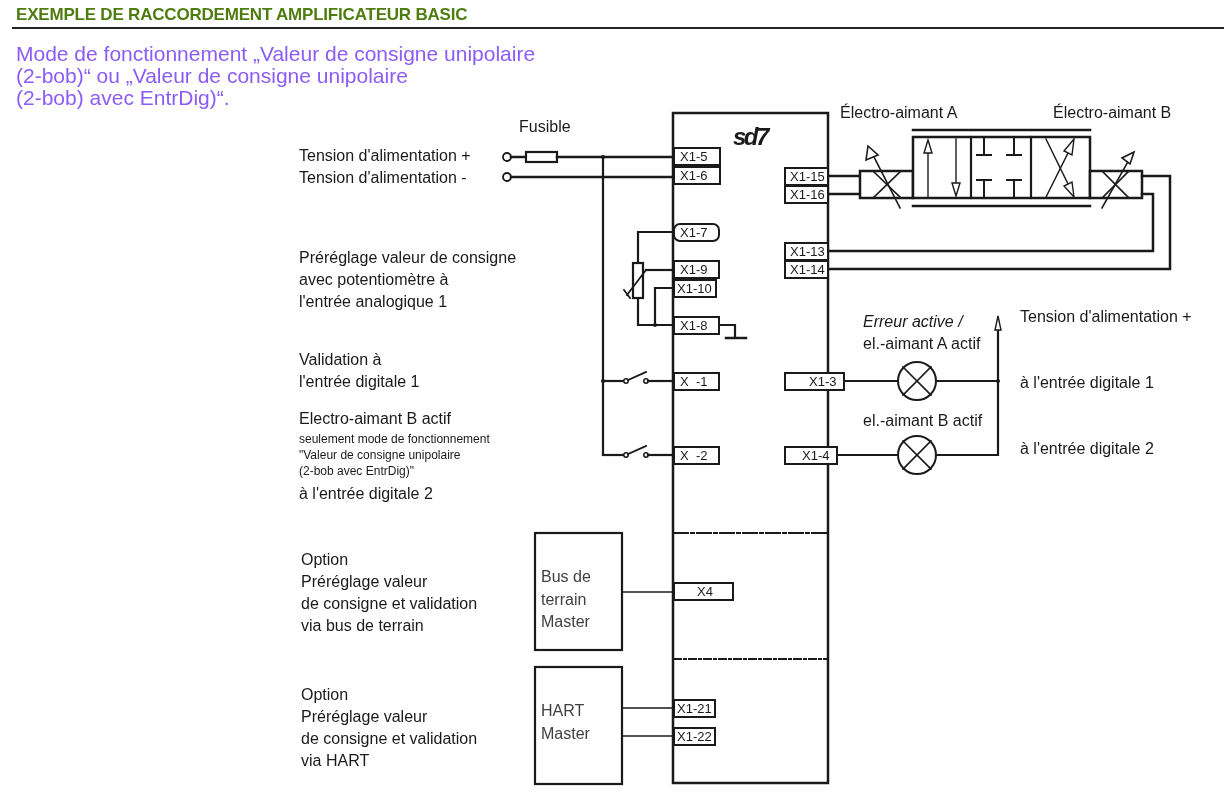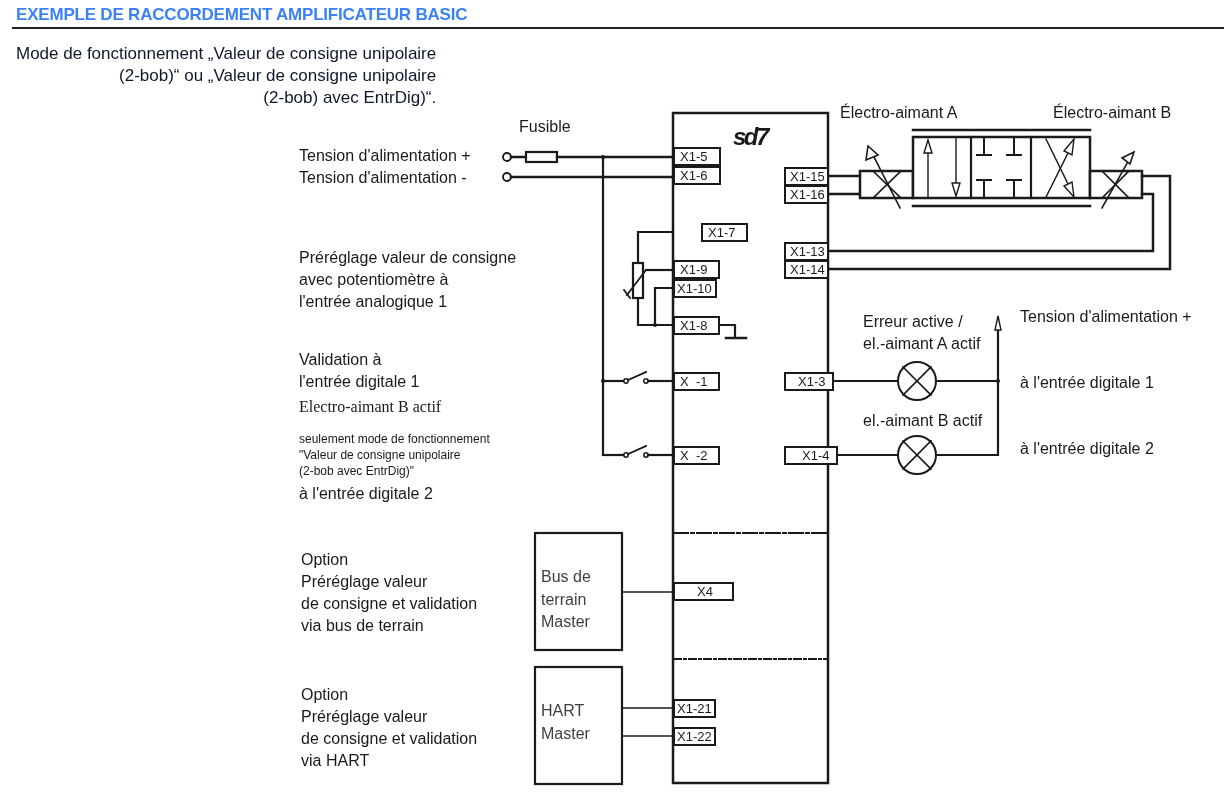--- a/index.html
+++ b/index.html
@@ -1,21 +1,21 @@
 <!DOCTYPE html>
 <html><head>
 <meta charset="utf-8">
 <style>
   html, body { margin: 0; padding: 0; background: #ffffff; }
   body { width: 1224px; height: 795px; position: relative; overflow: hidden;
          font-family: "Liberation Sans", "DejaVu Sans", sans-serif; color: #1a1a1a; }
   .title { position: absolute; left: 16px; top: 5px; font-size: 17px; font-weight: bold;
-           letter-spacing: -0.2px; color: #3b82f6; }
+           letter-spacing: -0.2px; color: #4d7c0f; }
   .title-rule { position: absolute; left: 12px; right: 0; top: 27px; height: 2px; background: #222; }
-  .intro { position: absolute; left: 16px; top: 43px; font-size: 17px; line-height: 22px; color: #0f172a; text-align: right; }
+  .intro { position: absolute; left: 16px; top: 43px; font-size: 21px; line-height: 22px; color: #8b5cf6; }
   .intro div { white-space: nowrap; }
   .lbl { position: absolute; font-size: 16px; line-height: 22px; white-space: nowrap; color: #1a1a1a; }
   .lbl-small { font-size: 12px; line-height: 16px; }
   .term { position: absolute; border: 2px solid #1a1a1a; background: #fff; font-size: 13px;
           line-height: 15px; height: 15px; padding: 0 0 0 5px; box-sizing: content-box; color: #1a1a1a; white-space: nowrap; }
   svg { position: absolute; left: 0; top: 0; }
   .box-text { position: absolute; font-size: 16px; line-height: 22px; color: #404040; }
 </style>
 </head>
 <body>
@@ -135,54 +135,54 @@
     <rect x="535" y="667" width="87" height="117" stroke-width="2.2" fill="#fff"></rect>
     <line x1="622" y1="708" x2="673" y2="708" stroke-width="1.4"></line>
     <line x1="622" y1="736" x2="673" y2="736" stroke-width="1.4"></line>
   </g>
 
   <text x="733" y="145" font-family="Liberation Sans, sans-serif" font-size="24" font-weight="bold" font-style="italic" fill="#1a1a1a" letter-spacing="-2.5">sd7</text>
 </svg>
 
 <div class="term" style="left:673px; top:147px; width:39px;">X1-5</div>
 <div class="term" style="left:673px; top:166px; width:39px;">X1-6</div>
-<div class="term" style="left:701px; top:223px; width:38px;">X1-7</div>
+<div class="term" style="left:673px; top:223px; width:38px;border-radius:7px;">X1-7</div>
 <div class="term" style="left:673px; top:260px; width:38px;">X1-9</div>
 <div class="term" style="left:673px; top:279px; width:38px; padding-left:2px;">X1-10</div>
 <div class="term" style="left:673px; top:316px; width:38px;">X1-8</div>
 <div class="term" style="left:673px; top:372px; width:38px; white-space:pre;">X  -1</div>
 <div class="term" style="left:673px; top:446px; width:38px; white-space:pre;">X  -2</div>
 <div class="term" style="left:673px; top:582px; width:35px; padding-left:22px;">X4</div>
 <div class="term" style="left:673px; top:699px; width:37px; padding-left:2px;">X1-21</div>
 <div class="term" style="left:673px; top:727px; width:37px; padding-left:2px;">X1-22</div>
 
 <div class="term" style="left:784px; top:167px; width:37px; padding-left:4px;">X1-15</div>
 <div class="term" style="left:784px; top:185px; width:37px; padding-left:4px;">X1-16</div>
 <div class="term" style="left:784px; top:242px; width:37px; padding-left:4px;">X1-13</div>
 <div class="term" style="left:784px; top:260px; width:37px; padding-left:4px;">X1-14</div>
-<div class="term" style="left:784px; top:372px; width:34px; padding-left:12px;">X1-3</div>
+<div class="term" style="left:784px; top:372px; width:34px; padding-left:23px;">X1-3</div>
 <div class="term" style="left:784px; top:446px; width:34px; padding-left:16px;">X1-4</div>
 
 <div class="lbl" style="left:519px; top:116px;">Fusible</div>
 <div class="lbl" style="left:299px; top:145px;">Tension d'alimentation +</div>
 <div class="lbl" style="left:299px; top:167px;">Tension d'alimentation -</div>
 
 <div>
   <div class="lbl" style="left:299px; top:247px;">Préréglage valeur de consigne</div>
   <div class="lbl" style="left:299px; top:269px;">avec potentiomètre à</div>
   <div class="lbl" style="left:299px; top:291px;">l'entrée analogique 1</div>
 </div>
 
 <div>
   <div class="lbl" style="left:299px; top:349px;">Validation à</div>
   <div class="lbl" style="left:299px; top:371px;">l'entrée digitale 1</div>
 </div>
 
 <div>
-  <div class="lbl" style="left:299px; top:396px;font-family:Liberation Serif, serif;">Electro-aimant B actif</div>
+  <div class="lbl" style="left:299px; top:408px;">Electro-aimant B actif</div>
   <div class="lbl lbl-small" style="left:299px; top:431px;">seulement mode de fonctionnement</div>
   <div class="lbl lbl-small" style="left:299px; top:447px;">"Valeur de consigne unipolaire</div>
   <div class="lbl lbl-small" style="left:299px; top:463px;">(2-bob avec EntrDig)"</div>
   <div class="lbl" style="left:299px; top:483px;">à l'entrée digitale 2</div>
 </div>
 
 <div>
   <div class="lbl" style="left:301px; top:549px;">Option</div>
   <div class="lbl" style="left:301px; top:571px;">Préréglage valeur</div>
   <div class="lbl" style="left:301px; top:593px;">de consigne et validation</div>
@@ -204,20 +204,20 @@
 
 <div>
   <div class="box-text" style="left:541px; top:700px;text-align:center;">HART</div>
   <div class="box-text" style="left:541px; top:723px;">Master</div>
 </div>
 
 <div class="lbl" style="left:840px; top:102px;">Électro-aimant A</div>
 <div class="lbl" style="left:1053px; top:102px;">Électro-aimant B</div>
 
 <div>
-  <div class="lbl" style="left:863px; top:311px;">Erreur active /</div>
+  <div class="lbl" style="left:863px; top:311px;font-style:italic;">Erreur active /</div>
   <div class="lbl" style="left:863px; top:333px;">el.-aimant A actif</div>
 </div>
 <div class="lbl" style="left:863px; top:410px;">el.-aimant B actif</div>
 
 <div class="lbl" style="left:1020px; top:306px;">Tension d'alimentation +</div>
 <div class="lbl" style="left:1020px; top:372px;">à l'entrée digitale 1</div>
 <div class="lbl" style="left:1020px; top:438px;">à l'entrée digitale 2</div>
 
 </body></html>

